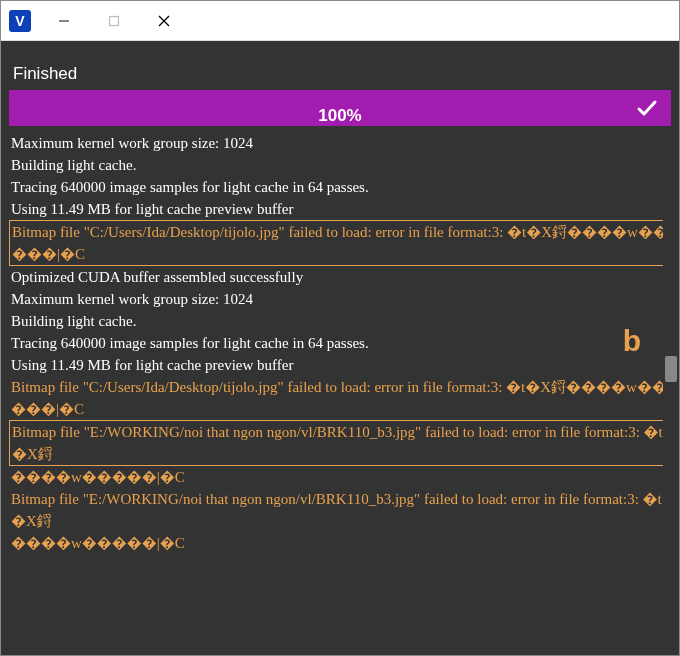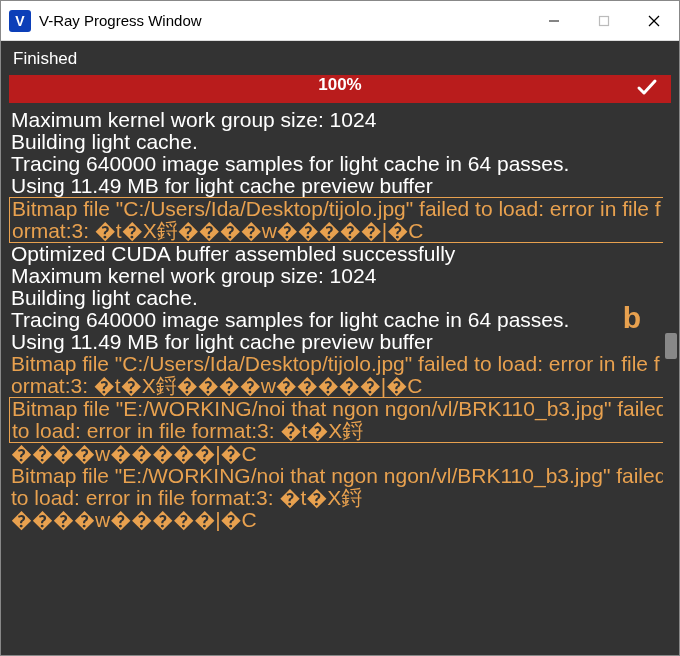--- a/index.html
+++ b/index.html
@@ -55,28 +55,28 @@
       justify-content: center;
       font-size: 14px;
       color: #333;
       cursor: pointer;
     }
     .win-btn.maximize { color: #bbb; }
     .win-btn.close { font-size: 18px; }
     .status-area {
       background: #333;
       color: #fff;
-      padding: 8px 12px 6px;
+      padding: 23px 12px 6px;
       font-size: 17px;
     }
     .progress-row {
-      background: #b91c1c;
-      height: 28px;
-      display: flex;
-      align-items: flex-start;
+      background: #a21caf;
+      height: 36px;
+      display: flex;
+      align-items: flex-end;
       justify-content: center;
       position: relative;
       margin: 0 8px;
     }
     .progress-text {
       color: #fff;
       font-size: 17px;
       font-weight: bold;
     }
     .check-icon {
@@ -86,22 +86,22 @@
       font-size: 22px;
     }
     .log-area {
       background: #333;
       flex: 1;
       padding: 6px 10px 6px 10px;
       position: relative;
       overflow: hidden;
     }
     .log-line {
-      font-family: Liberation Sans, sans-serif;
-      font-size: 21px;
+      font-family: Liberation Serif, serif;
+      font-size: 15px;
       color: #fff;
       line-height: 22px;
       white-space: pre-wrap;
       word-break: break-all;
     }
     .log-line.warn {
       color: #e8a14f;
     }
     .err-box {
       border: 1px solid #e8a14f;
@@ -143,21 +143,20 @@
       display: flex;
       flex-direction: column;
     }
   </style>
 </head>
 <body>
 
 <div class="window">
   <div class="titlebar">
     <div class="app-icon">V</div>
-    <div class="title-text">V-Ray Progress Window</div>
     <div class="win-btns">
       <div class="win-btn">
         <svg width="12" height="12" viewBox="0 0 12 12">
             <line x1="1" y1="6" x2="11" y2="6" stroke="#333" stroke-width="1.2"></line>
           </svg>
       </div>
       <div class="win-btn maximize">
         <svg width="12" height="12" viewBox="0 0 12 12">
             <rect x="1.5" y="1.5" width="9" height="9" fill="none" stroke="#bbb" stroke-width="1.2"></rect>
           </svg>

